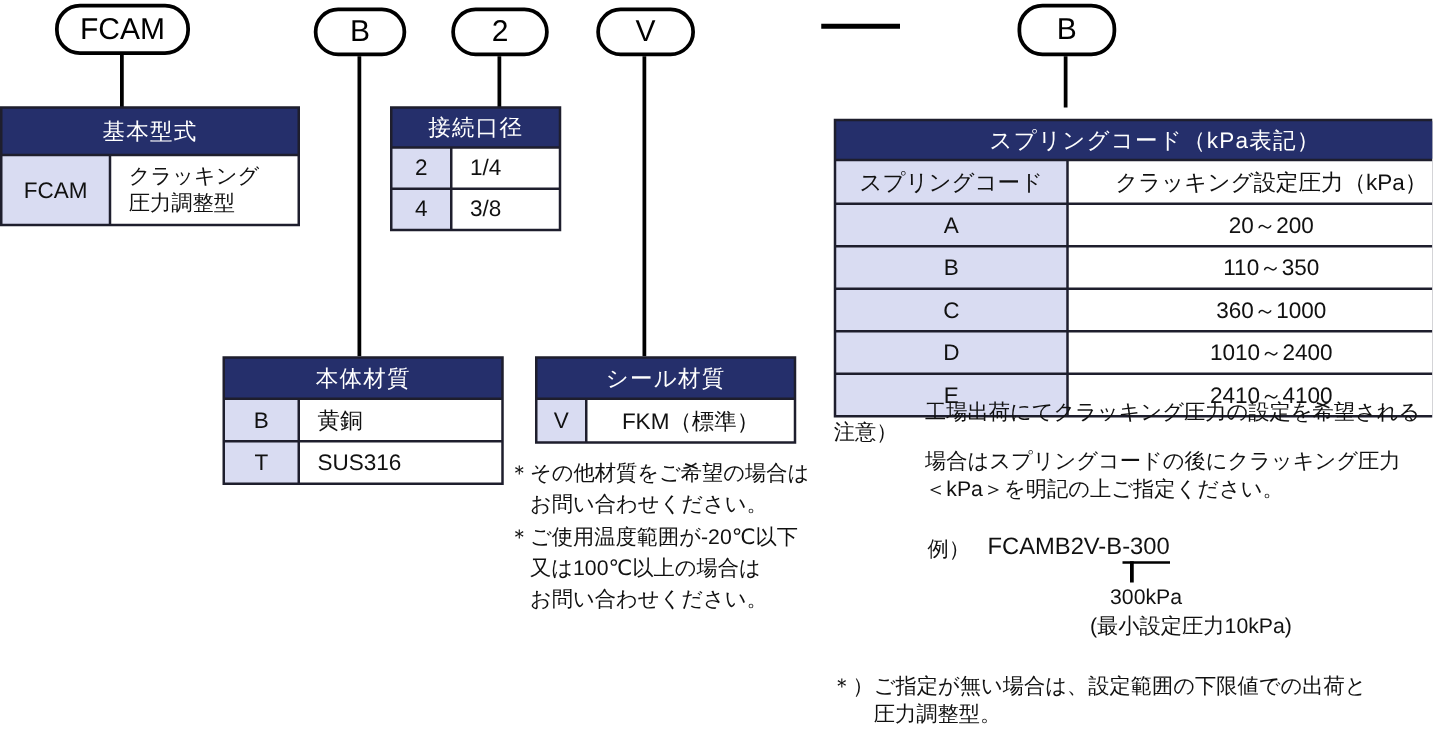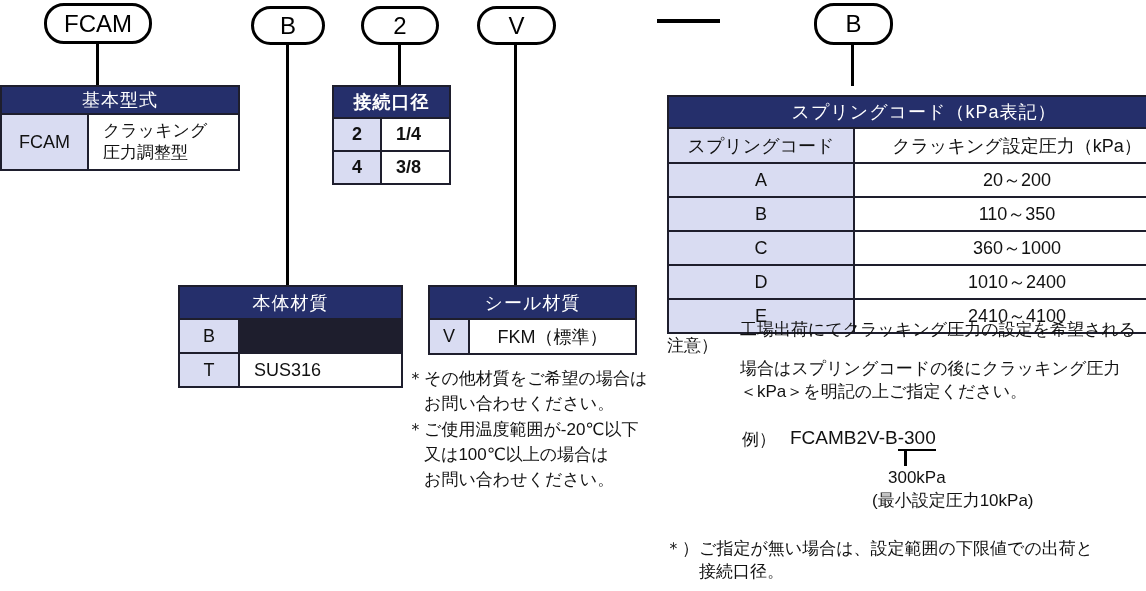--- a/index.html
+++ b/index.html
@@ -58,44 +58,45 @@
     <span>B</span>
   </div>
 
   <div class="vline" style="left:96px;top:43px;height:43px;"></div>
   <div class="vline" style="left:286px;top:45px;height:240px;"></div>
   <div class="vline" style="left:398px;top:45px;height:41px;"></div>
   <div class="vline" style="left:514px;top:45px;height:240px;"></div>
   <div class="vline" style="left:851px;top:45px;height:41px;"></div>
 
   <div class="tbl" style="left:0px;top:85px;width:240px;">
-    <div class="tbl-title" style="height:26px;">基本型式</div>
+    <div class="tbl-title" style="height:36px;">基本型式</div>
     <div class="trow" style="height:54px;">
       <div class="c-code" style="width:85px;">FCAM</div>
       <div class="c-desc pre" style="flex:1;">クラッキング
 圧力調整型</div>
     </div>
   </div>
 
-  <div class="tbl" style="left:332px;top:85px;width:119px;font-weight:bold;">
+  <div class="tbl" style="left:312px;top:85px;width:137px;">
     <div class="tbl-title" style="height:30px;">接続口径</div>
     <div class="trow" style="height:31px;">
       <div class="c-code" style="width:46px;">2</div>
       <div class="c-desc" style="flex:1;">1/4</div>
     </div>
     <div class="trow" style="height:31px;">
       <div class="c-code" style="width:46px;">4</div>
       <div class="c-desc" style="flex:1;">3/8</div>
     </div>
   </div>
 
   <div class="tbl" style="left:178px;top:285px;width:225px;">
     <div class="tbl-title" style="height:31px;">本体材質</div>
     <div class="trow" style="height:32px;">
       <div class="c-code" style="width:58px;">B</div>
+      <div class="c-desc" style="flex:1;">黄銅</div>
     </div>
     <div class="trow" style="height:32px;">
       <div class="c-code" style="width:58px;">T</div>
       <div class="c-desc" style="flex:1;">SUS316</div>
     </div>
   </div>
 
   <div class="tbl" style="left:428px;top:285px;width:209px;">
     <div class="tbl-title" style="height:31px;">シール材質</div>
     <div class="trow" style="height:33px;">
@@ -145,15 +146,15 @@
 
   <div class="note-line" style="left:742px;top:428px;">例）</div>
   <div class="note-line code-text" style="left:790px;top:427px;">
     <span>FCAMB2V-B</span><span class="u">-300</span>
   </div>
   <div class="vline" style="left:904px;top:449px;height:17px;"></div>
   <div class="note-line" style="left:888px;top:468px;">300kPa</div>
   <div class="note-line" style="left:872px;top:489px;">(最小設定圧力10kPa)</div>
 
   <div class="note-line" style="left:665px;top:537px;">＊）ご指定が無い場合は、設定範囲の下限値での出荷と</div>
-  <div class="note-line" style="left:665px;top:560px;">　　接続口径。</div>
+  <div class="note-line" style="left:665px;top:560px;">　　圧力調整型。</div>
 
 </div>
 
 </body></html>

